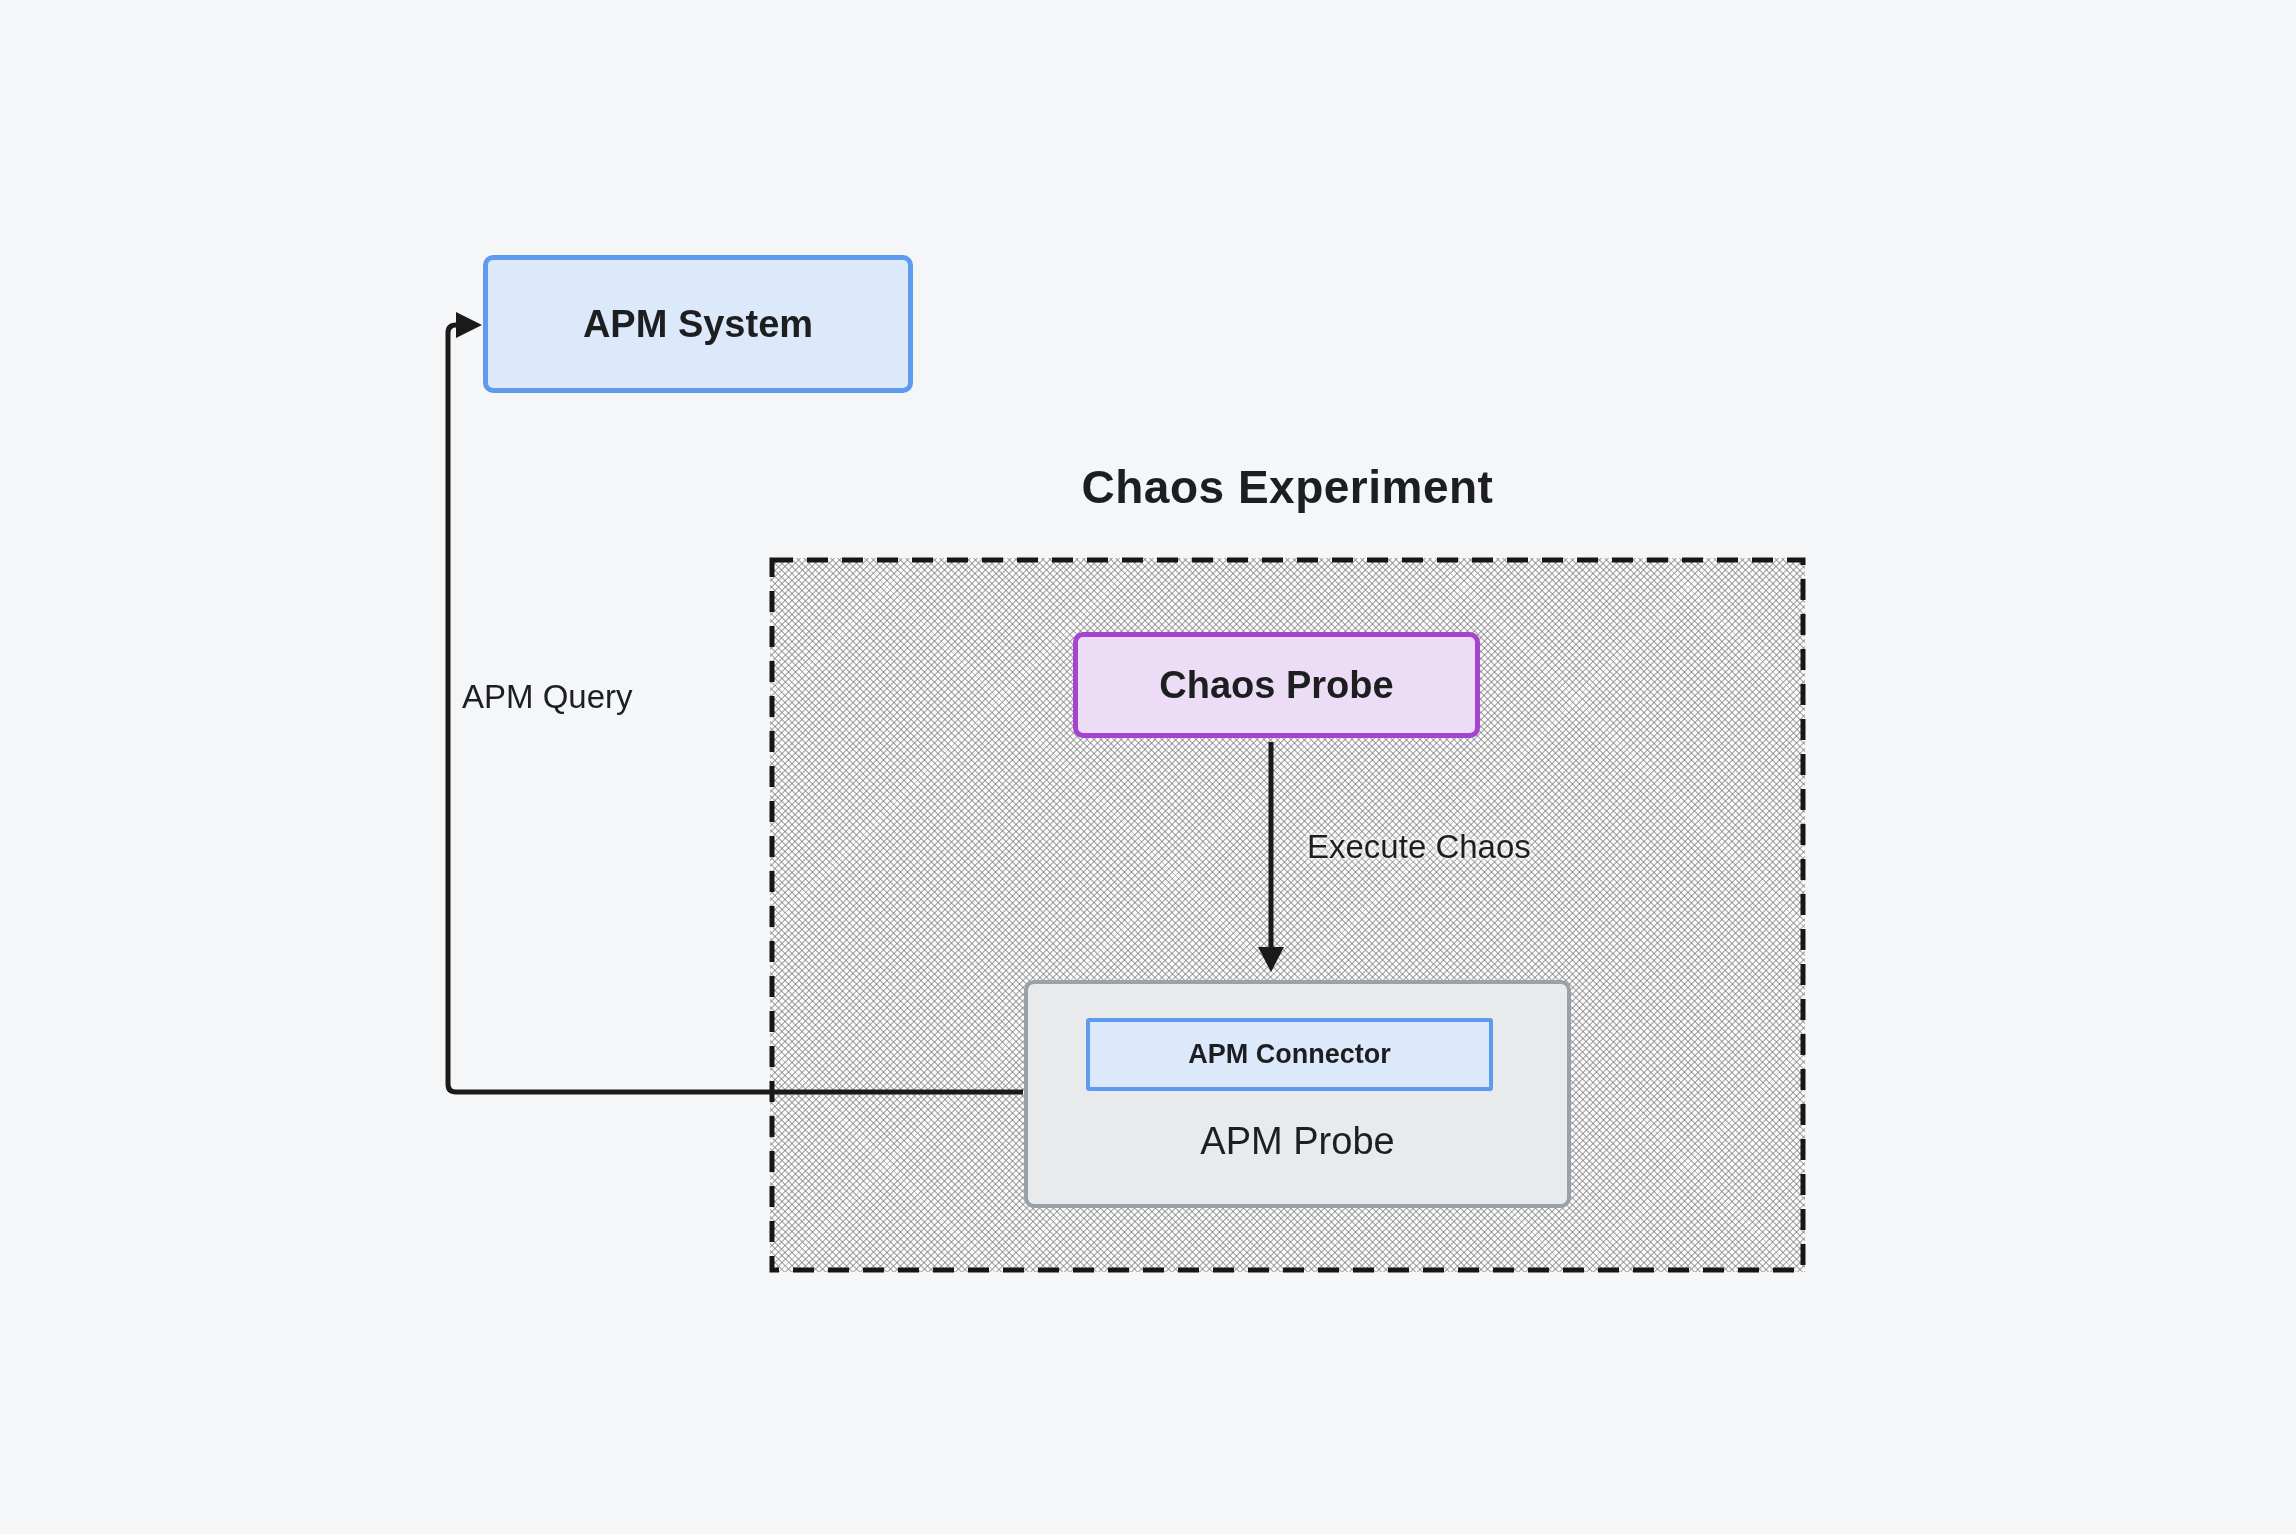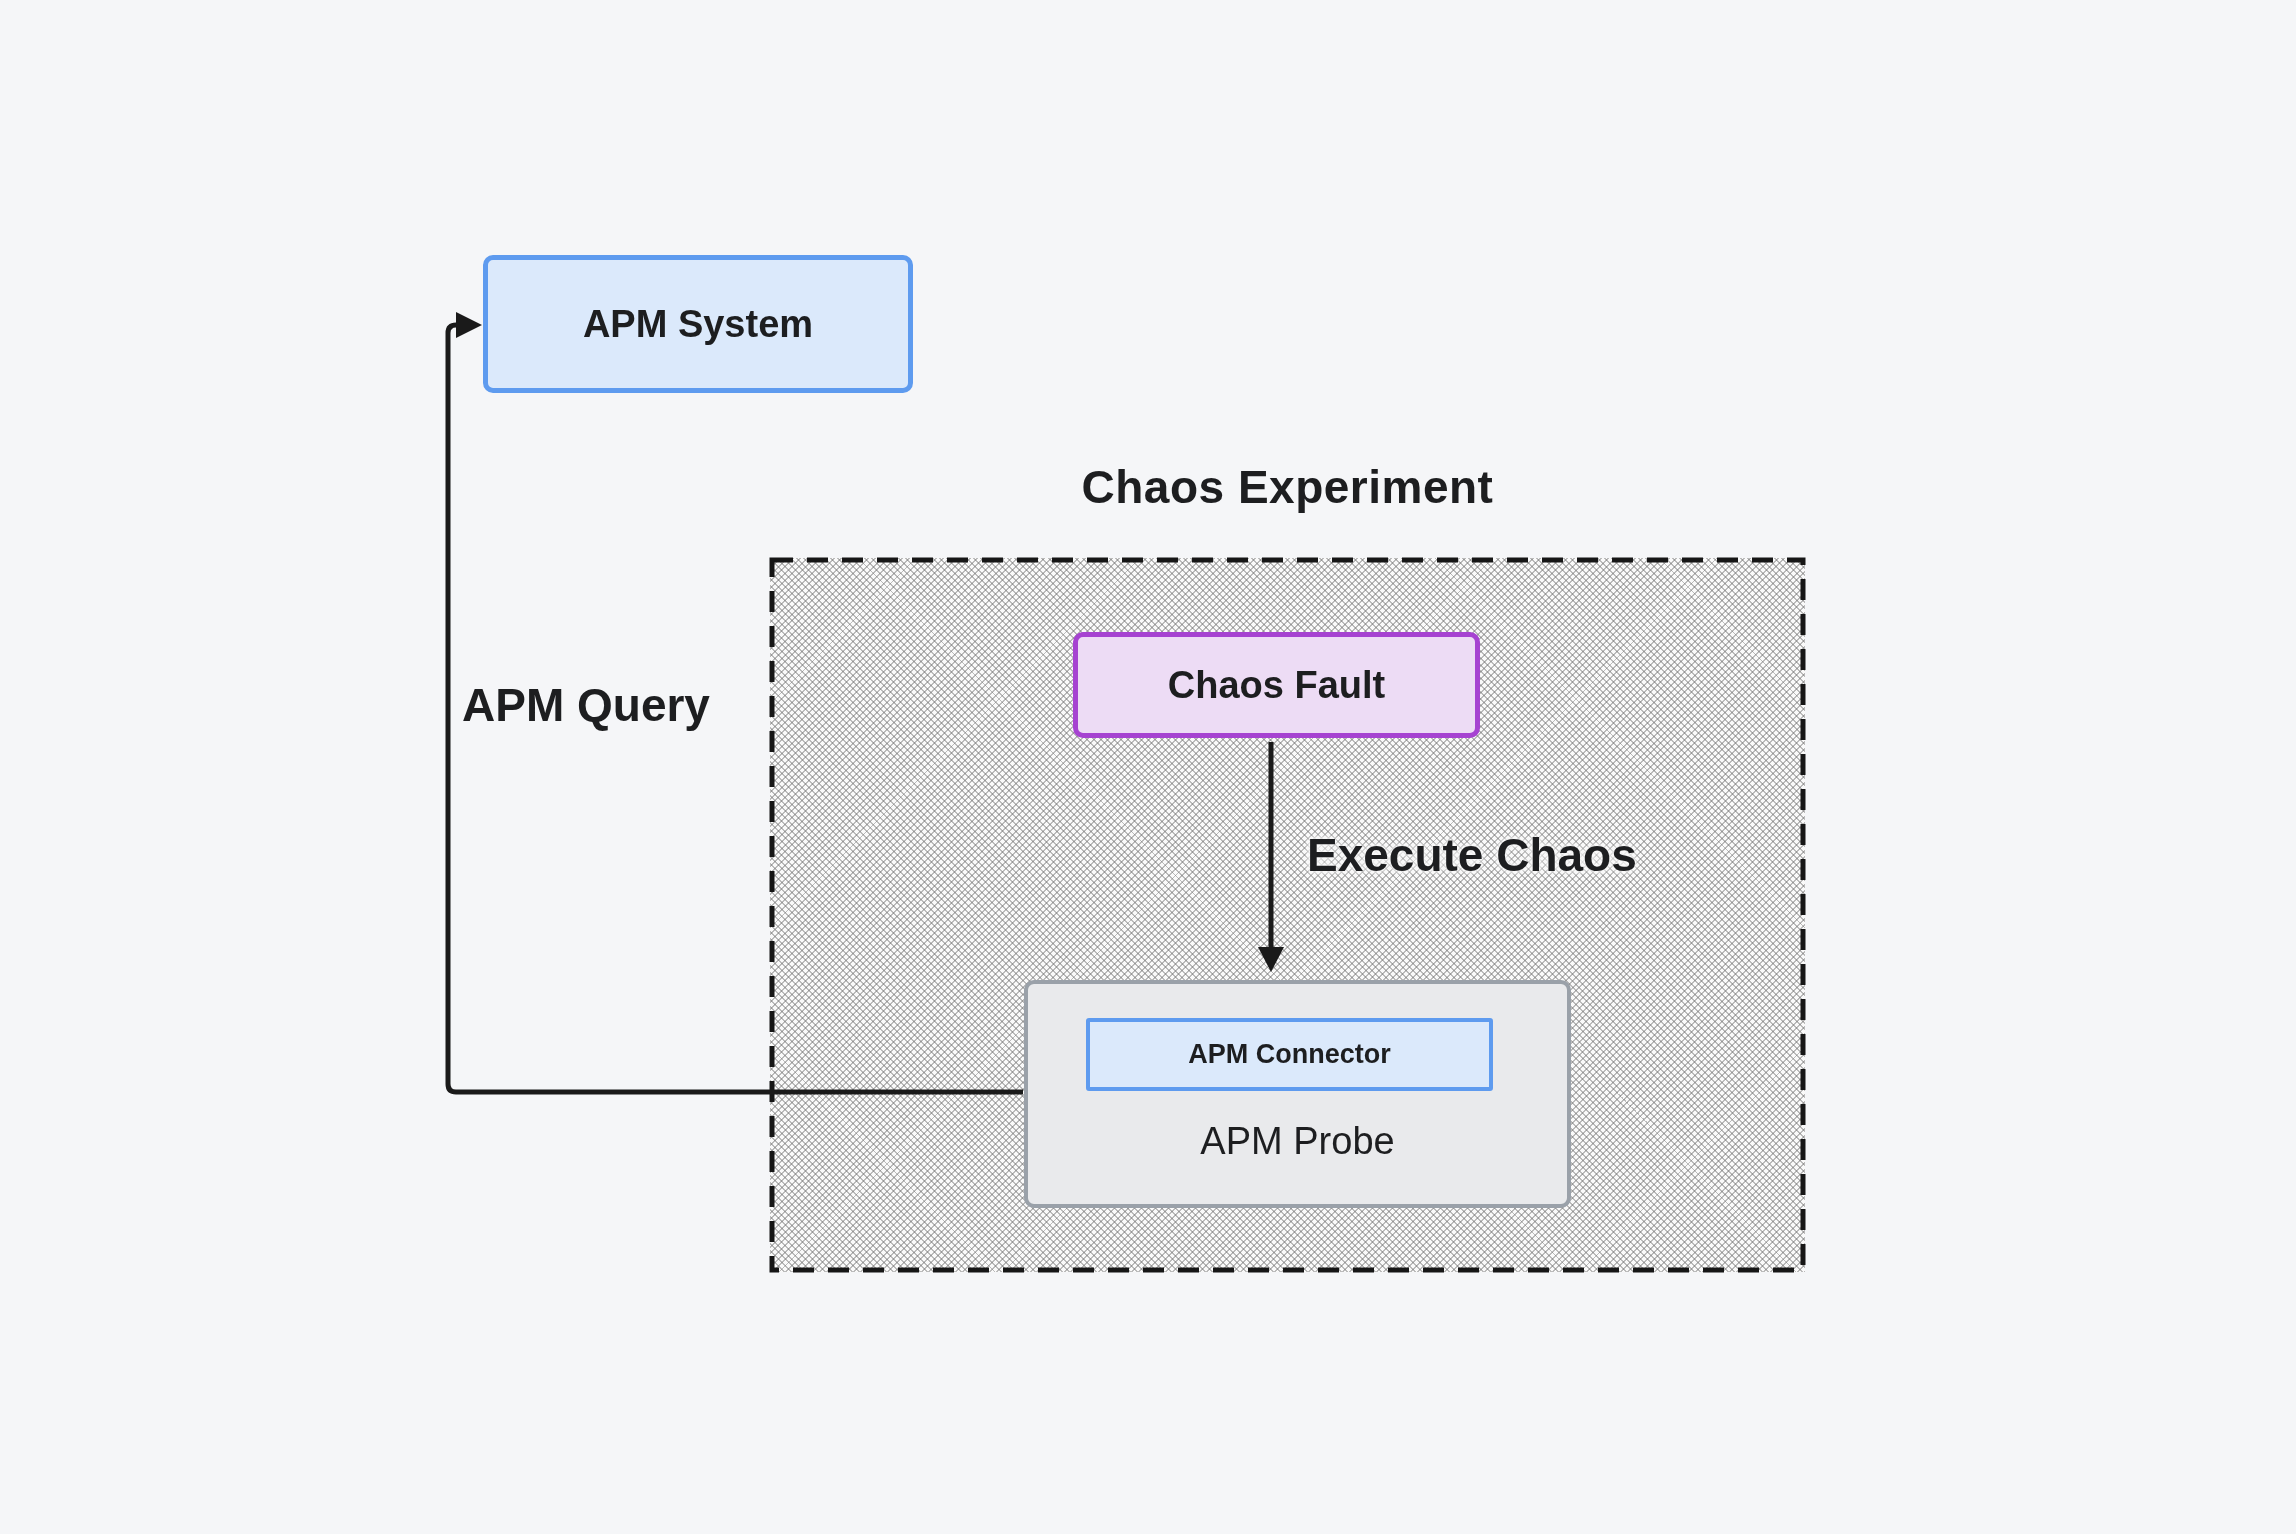--- a/index.html
+++ b/index.html
@@ -95,22 +95,22 @@
   .apm-probe-label {
     position: absolute;
     left: 0; top: 136px;
     width: 100%;
     text-align: center;
     font-size: 38px;
     font-weight: 400;
   }
 
   .edge-label {
-    font-size: 46px;
-    font-weight: 700;
+    font-size: 33px;
+    font-weight: 400;
     z-index: 3;
     white-space: nowrap;
   }
   .execute-probe-label {
     left: 1307px;
     top: 828px;
     text-shadow: 0 0 5px rgba(250,250,250,0.95), 0 0 5px rgba(250,250,250,0.95), 0 0 8px rgba(250,250,250,0.9);
   }
   .apm-query-label {
     left: 462px;
@@ -132,21 +132,21 @@
     <polygon points="1271,972 1258,947 1284,947" fill="#1a1a1a"></polygon>
   </svg>
 
   <div class="abs group-title">Chaos Experiment</div>
 
   <div class="abs node apm-system">
     <span>APM System</span>
   </div>
 
   <div class="abs node chaos-fault">
-    <span>Chaos Fault</span>
+    <span>Chaos Probe</span>
   </div>
 
   <div class="abs edge-label execute-probe-label">Execute Chaos</div>
 
   <div class="abs apm-probe">
     <div class="node apm-connector">
       <span>APM Connector</span>
     </div>
     <div class="apm-probe-label">APM Probe</div>
   </div>

